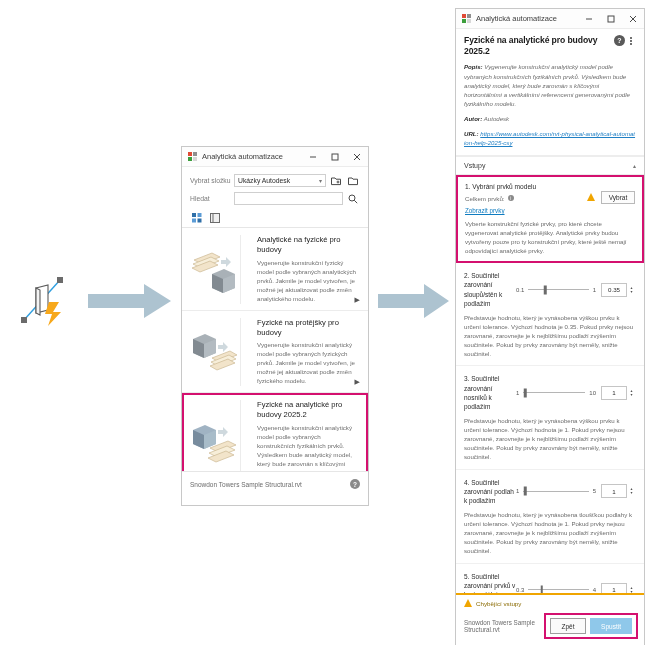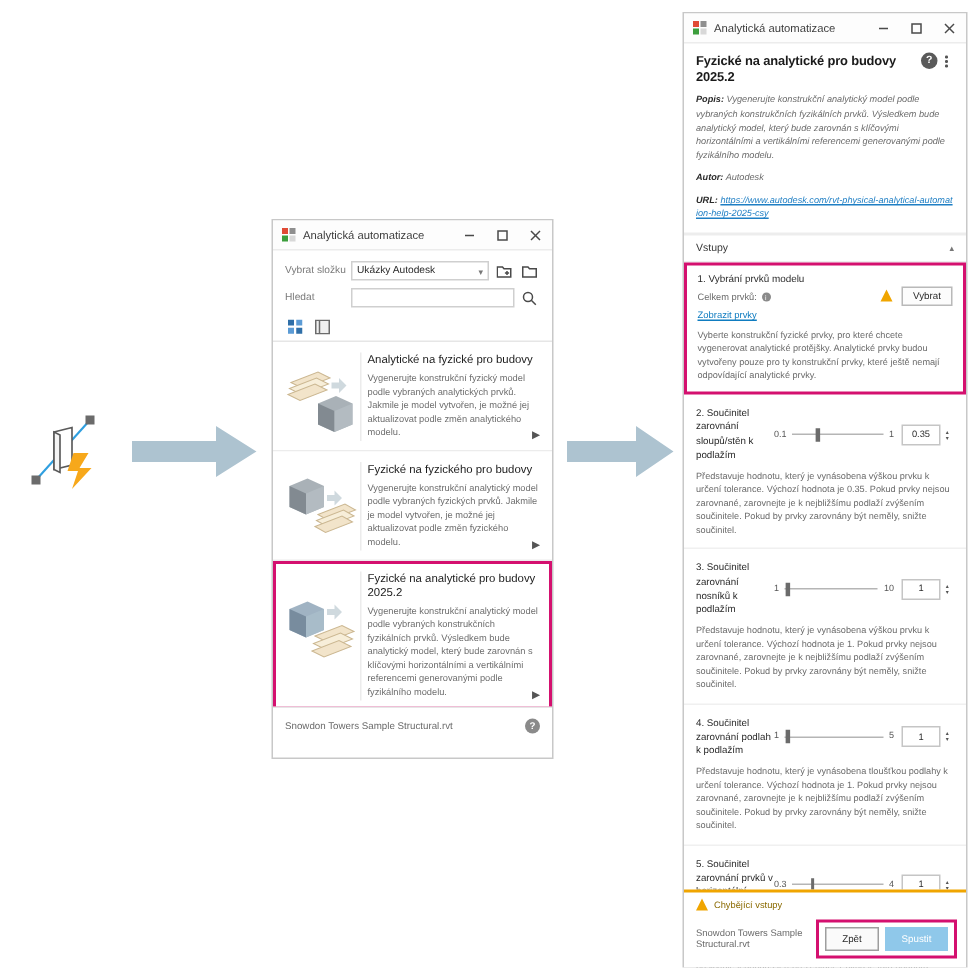--- a/index.html
+++ b/index.html
@@ -36,21 +36,21 @@
   .icon-btn { width: 13px; height: 13px; margin-left: 4px; display: flex; align-items: center; justify-content: center; flex: none; }
   .searchwrap { flex: 1; height: 13px; border: 1px solid #cfcfcf; background: #fff; box-sizing: border-box; }
   .search-ic { width: 14px; height: 13px; display: flex; align-items: center; justify-content: center; margin-left: 3px; flex: none; }
   .viewtoggles { display: flex; align-items: center; gap: 7px; padding: 2px 0 0 1px; }
   .vt { width: 11px; height: 11px; display: flex; align-items: center; justify-content: center; }
 
   .list { border-top: 1px solid #e6e6e6; height: 243px; overflow: hidden; position: relative; }
   .card { display: flex; border-bottom: 1px solid #ececec; padding: 7px 6px 6px 6px; box-sizing: border-box; position: relative; background: #fff; }
   .card.selected { border: 2px solid #d4106f; border-bottom: 2px solid #d4106f; padding: 5px 4px 4px 4px; }
   .thumb { width: 52px; flex: none; display: flex; align-items: center; justify-content: center; }
-  .card-body { flex: 1; padding-left: 4px; border-left: 1px solid #ececec; padding-right: 2px; position: relative; min-height: 58px; }
+  .card-body { flex: 1; padding-left: 16px; border-left: 1px solid #ececec; padding-right: 2px; position: relative; min-height: 58px; }
   .card.selected .card-body { border-left: 1px solid #ececec; }
   .card-title { font-size: 7.6px; color: #1c1c1c; line-height: 1.3; margin-bottom: 4px; }
   .card-desc { font-size: 6.2px; color: #6e6e6e; line-height: 1.45; }
   .card-play { position: absolute; right: 2px; bottom: 0px; font-size: 7px; color: #555; }
   .browser-foot { border-top: 1px solid #e6e6e6; height: 24px; display: flex; align-items: center; padding: 0 8px; }
   .foot-text { font-size: 6.5px; color: #6b6b6b; flex: 1; }
 
   
   #win-detail { left: 455px; top: 8px; width: 190px; height: 637px; }
   .detail-body { height: calc(100% - 19px); overflow: hidden; position: relative; }
@@ -241,21 +241,21 @@
             </g>
             <path d="M28 18 L33 18 L33 15 L38 20 L33 25 L33 22 L28 22 Z" fill="#cfd9de"></path>
             <g opacity="0.95">
               <path d="M22 31 L40 24 L47 28 L29 35 Z" fill="#f2e3c8" stroke="#c9b48c" stroke-width="0.7"></path>
               <path d="M21 35 L39 28 L46 32 L28 39 Z" fill="#f7eed8" stroke="#c9b48c" stroke-width="0.7"></path>
               <path d="M20 39 L38 32 L45 36 L27 43 Z" fill="#f2e3c8" stroke="#c9b48c" stroke-width="0.7"></path>
             </g>
           </svg>
         </div>
         <div class="card-body">
-          <div class="card-title">Fyzické na fyzického pro budovy</div>
+          <div class="card-title">Fyzické na protějšky pro budovy</div>
           <div class="card-desc">Vygenerujte konstrukční analytický model podle vybraných fyzických prvků. Jakmile je model vytvořen, je možné jej aktualizovat podle změn fyzického modelu.</div>
           <div class="card-play">▶</div>
         </div>
       </div>
 
       <div class="card selected">
         <div class="thumb">
           <svg width="48" height="68" viewBox="0 0 48 68">
             <g>
               <path d="M3 16 L15 11 L26 16 L26 30 L14 35 L3 30 Z" fill="#8fa6b8" opacity="0.85"></path>

